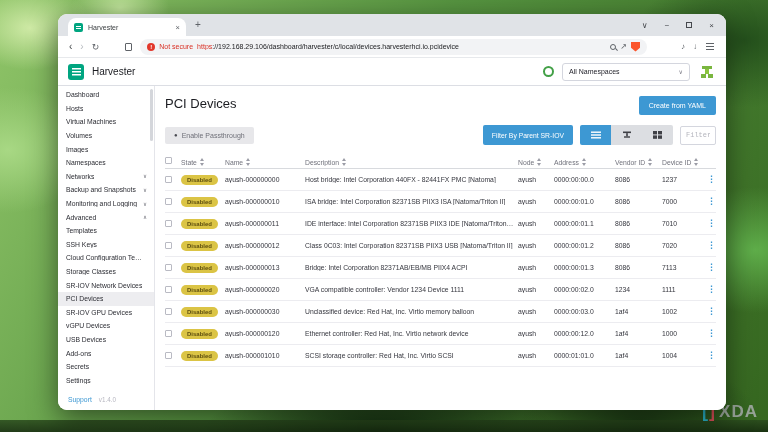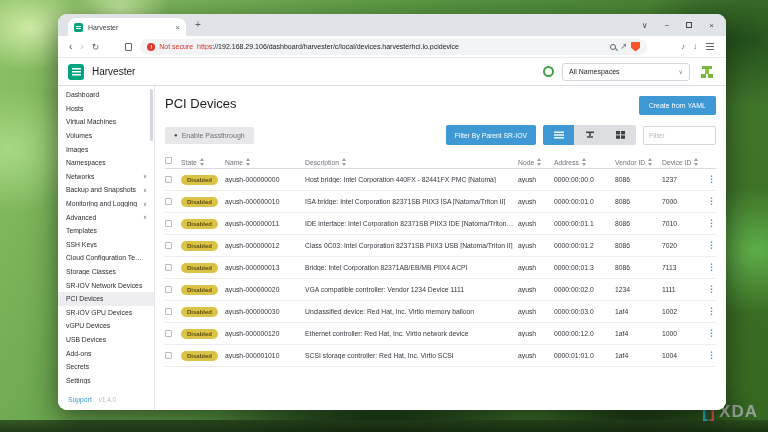--- a/index.html
+++ b/index.html
@@ -101,22 +101,22 @@
   .controls-row{display:flex;align-items:center;margin-top:10px;}
   .passthrough{background:#e7e7ea;color:#6e6f78;font-size:7px;height:17px;padding:0 9px;
     border-radius:2px;display:flex;align-items:center;gap:4px;border:none;}
   .pt-dot{color:#4a4b52;font-size:6px;}
   .right-controls{margin-left:auto;display:flex;align-items:center;gap:7px;}
   .sriov-btn{background:#3d98d3;color:#fff;font-size:6.8px;height:20px;padding:0 9px;
     border-radius:2px;display:flex;align-items:center;border:none;}
   .view-group{display:flex;height:20px;border-radius:2px;overflow:hidden;}
   .view-btn{width:31px;display:flex;align-items:center;justify-content:center;background:#dcdee2;border:none;}
   .view-btn.active{background:#3d98d3;}
-  .filter-input{width:73px;height:19px;border:1px solid #d4d6de;border-radius:2px;
-    font-size:7px;padding:0 5px;color:#23232b;outline:none;font-family:Liberation Sans, sans-serif;}
+  .filter-input{width:36px;height:19px;border:1px solid #d4d6de;border-radius:2px;
+    font-size:7px;padding:0 5px;color:#23232b;outline:none;font-family:Liberation Mono, monospace;}
   .filter-input::placeholder{color:#b4b5bd;}
   
   .table{margin-top:9px;font-size:6.8px;}
   .thead{display:flex;align-items:center;height:15px;color:#71727c;border-bottom:1px solid #d8dade;}
   .trow{display:flex;align-items:center;height:22px;border-bottom:1px solid #ececf0;color:#35363e;}
   .c{padding-right:4px;white-space:nowrap;overflow:hidden;}
   .c-cb{flex:0 0 16px;}
   .c-state{flex:0 0 44px;}
   .c-name{flex:0 0 80px;}
   .c-desc{flex:1;min-width:0;text-overflow:ellipsis;}

